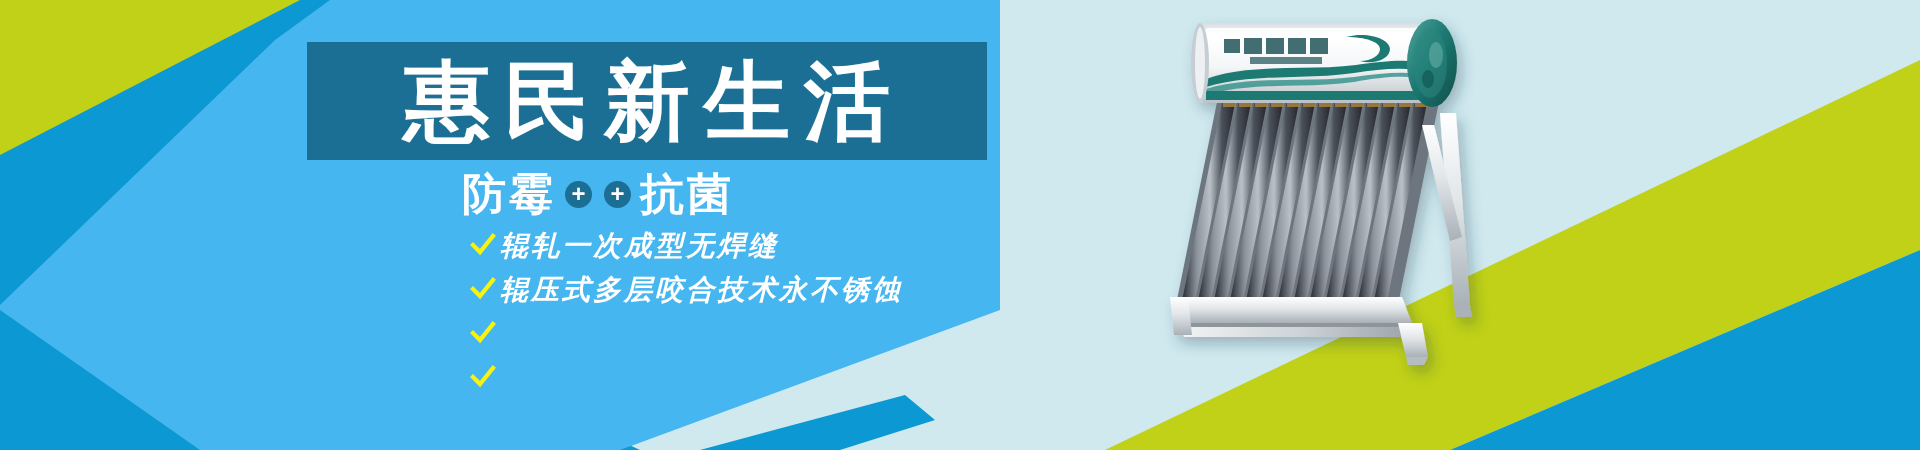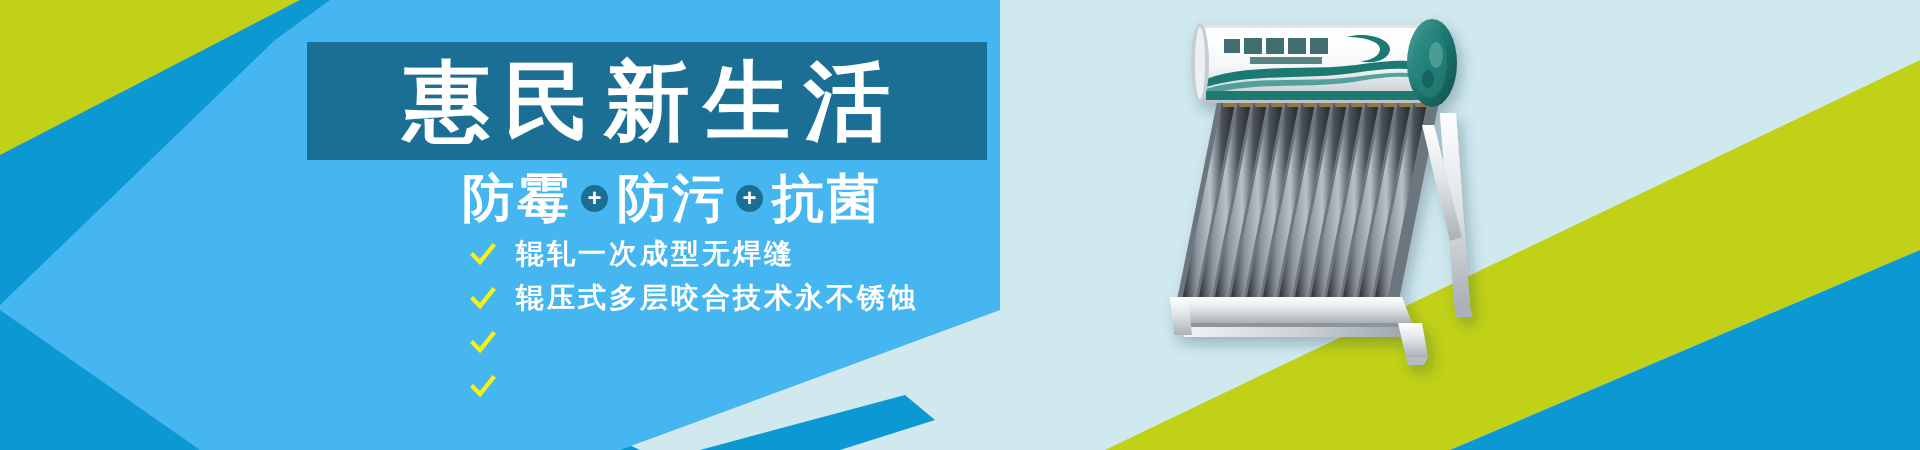--- a/index.html
+++ b/index.html
@@ -57,21 +57,21 @@
     position: absolute;
     left: 462px;
     top: 172px;
     display: flex;
     align-items: center;
     gap: 6px;
     white-space: nowrap;
   }
   .subtitle .sub-word {
     color: #ffffff;
-    font-size: 52px;
+    font-size: 44px;
     font-weight: bold;
     letter-spacing: 3px;
     line-height: 1;
   }
   .subtitle .plus-badge {
     width: 27px;
     height: 27px;
     border-radius: 50%;
     background: #1b6f94;
     color: #ffffff;
@@ -88,24 +88,25 @@
   .features {
     position: absolute;
     left: 470px;
     top: 232px;
     display: flex;
     flex-direction: column;
     gap: 8px;
   }
   .feature-row {
     display: flex;
-    align-items: flex-end;
-    gap: 20px;
+    align-items: flex-start;
+    gap: 4px;
     height: 36px;
     white-space: nowrap;
+    font-style: italic;
   }
   .check-icon {
     width: 26px;
     height: 26px;
     flex: 0 0 auto;
     display: block;
   }
   .feature-text {
     color: #ffffff;
     font-size: 28px;
@@ -147,21 +148,20 @@
     <polygon fill="#0c98d2" points="905,395 935,420 840,450 700,450"></polygon>
   </svg>
 
   <div class="title-box">
     <div class="title-text">惠民新生活</div>
   </div>
 
   <div class="subtitle">
     <span class="sub-word">防霉</span>
     <span class="plus-badge">+</span>
-    <span class="sub-word">防污</span>
     <span class="plus-badge">+</span>
     <span class="sub-word">抗菌</span>
   </div>
 
   <div class="features">
 
     <div class="feature-row">
       <svg class="check-icon" viewBox="0 0 26 26">
         <path d="M3 13 L10 20 L23 4" stroke="#f8f211" stroke-width="4.2" fill="none" stroke-linecap="square"></path>
       </svg>

